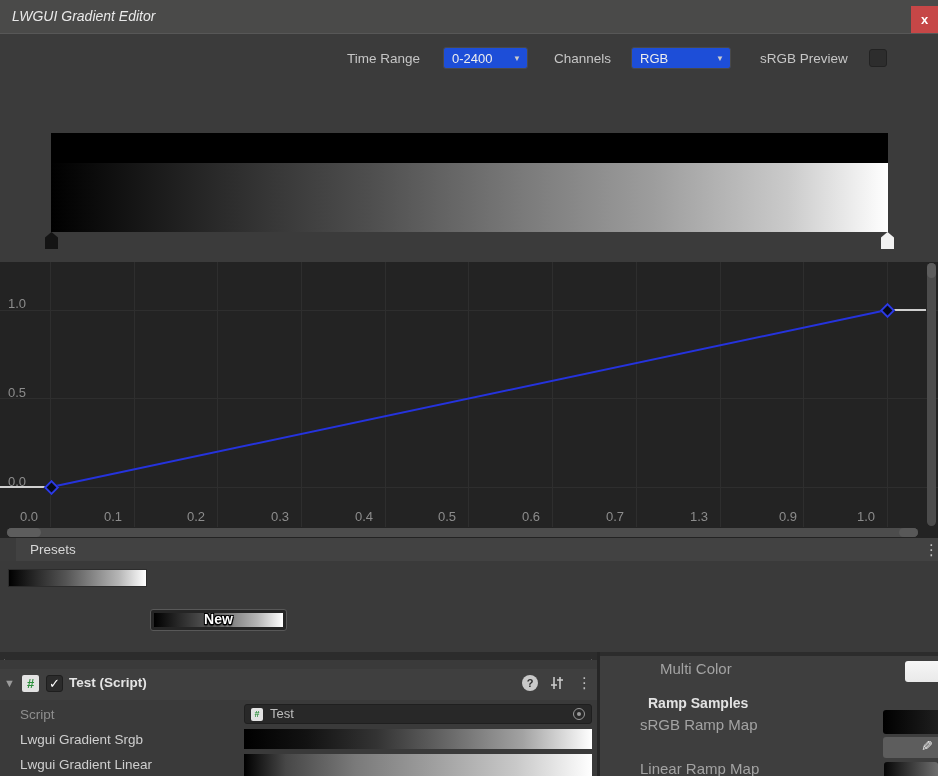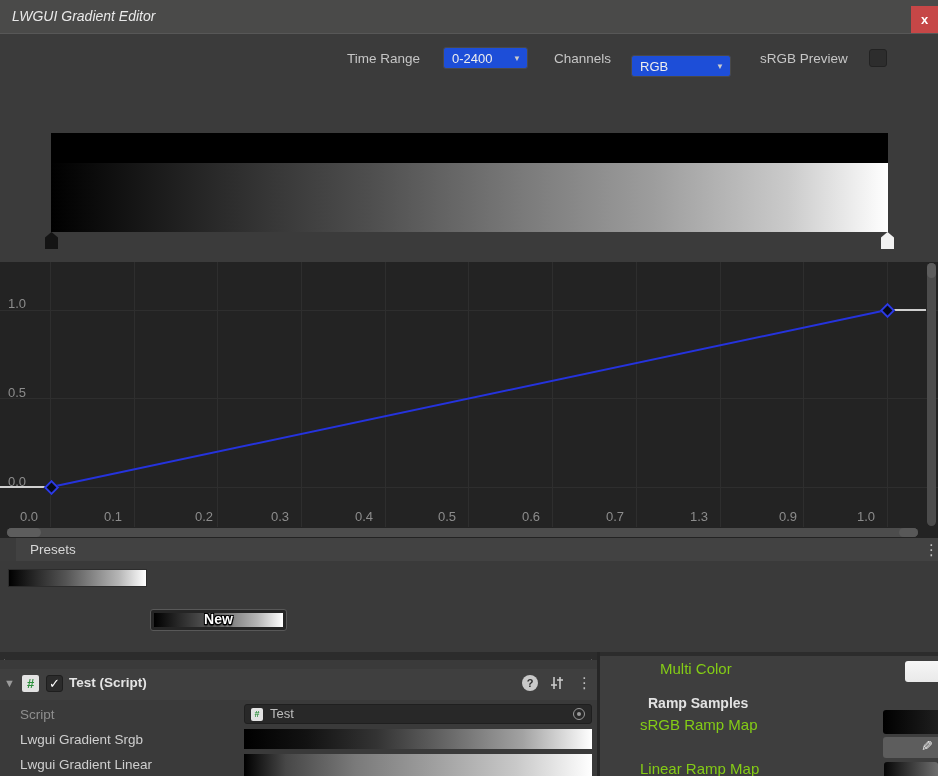--- a/index.html
+++ b/index.html
@@ -78,21 +78,21 @@
     font-size:9px;line-height:13px;}
   .obj-field .val{position:absolute;left:25px;top:0;line-height:18px;font-size:13px;color:#bdbdbd;}
   .picker{position:absolute;right:6px;top:3px;width:12px;height:12px;border:1px solid #9a9a9a;border-radius:50%;box-sizing:border-box;cursor:pointer;}
   .picker::after{content:"";position:absolute;left:3px;top:3px;width:4px;height:4px;border-radius:50%;background:#9a9a9a;}
   .grad-strip{position:absolute;left:244px;width:348px;cursor:pointer;}
   .grad-srgb{background:linear-gradient(to right,#000 0%,#121212 18%,#333 38%,#666 58%,#a2a2a2 80%,#fff 100%);}
   .grad-linear{background:linear-gradient(to right,#000 0%,#474747 12%,#7a7a7a 32%,#a0a0a0 55%,#c8c8c8 78%,#fff 100%);}
   
   .divider{left:597px;top:652px;width:3px;height:124px;background:#262626;}
   .mat-panel{left:600px;top:656px;width:338px;height:120px;background:#3e3e3e;}
-  .mat-label{position:absolute;font-size:15px;color:#84cc16;}
+  .mat-label{position:absolute;font-size:15px;color:#a3a3a3;}
   .mat-bold{position:absolute;font-size:14px;font-weight:bold;color:#e2e2e2;}
   .white-swatch{position:absolute;left:305px;top:5px;width:33px;height:21px;border-radius:3px 0 0 3px;
     background:linear-gradient(to bottom,#f6f6f6,#e9e9e9);cursor:pointer;}
   .thumb-srgb{position:absolute;left:283px;top:54px;width:55px;height:24px;border-radius:3px 0 0 3px;
     background:linear-gradient(to right,#000,#1e1e1e);cursor:pointer;}
   .edit-btn{position:absolute;left:283px;top:81px;width:55px;height:21px;border-radius:3px 0 0 3px;background:#5d5d5d;cursor:pointer;}
   .edit-btn .pencil{position:absolute;right:5px;top:1px;font-size:14px;color:#efefef;transform:scaleX(-1);}
   .thumb-linear{position:absolute;left:284px;top:106px;width:54px;height:14px;border-radius:3px 3px 0 0;
     background:linear-gradient(to right,#060606,#6e6e6e);cursor:pointer;}
 </style>
@@ -105,21 +105,21 @@
     <div class="title">LWGUI Gradient Editor</div>
     <div class="close-btn">x</div>
   </div>
 
   <div class="abs tb-label" style="left:347px;top:48px;">Time Range</div>
   <div class="abs dropdown" style="left:443px;top:47px;width:85px;">
     <span>0-2400</span>
     <span class="caret">▼</span>
   </div>
   <div class="abs tb-label" style="left:554px;top:48px;">Channels</div>
-  <div class="abs dropdown" style="left:631px;top:47px;width:100px;margin-top:8px;">
+  <div class="abs dropdown" style="left:631px;top:47px;width:100px;">
     <span>RGB</span>
     <span class="caret">▼</span>
   </div>
   <div class="abs tb-label" style="left:760px;top:48px;">sRGB Preview</div>
   <div class="abs checkbox" style="left:869px;top:49px;"></div>
 
   <div class="abs alpha-bar"></div>
   <div class="abs ramp-bar"></div>
   <div class="abs key-marker key-left"></div>
   <div class="abs key-marker key-right"></div>
@@ -141,21 +141,21 @@
     <div class="hgrid" style="top:48px;"></div>
     <div class="hgrid" style="top:136px;"></div>
     <div class="hgrid" style="top:225px;"></div>
 
     <div class="ytick" style="top:34px;">1.0</div>
     <div class="ytick" style="top:123px;">0.5</div>
     <div class="ytick" style="top:212px;">0.0</div>
 
     <div class="xtick" style="left:14px;">0.0</div>
     <div class="xtick" style="left:98px;">0.1</div>
-    <div class="xtick" style="left:189px;">0.2</div>
+    <div class="xtick" style="left:181px;">0.2</div>
     <div class="xtick" style="left:265px;">0.3</div>
     <div class="xtick" style="left:349px;">0.4</div>
     <div class="xtick" style="left:432px;">0.5</div>
     <div class="xtick" style="left:516px;">0.6</div>
     <div class="xtick" style="left:600px;">0.7</div>
     <div class="xtick" style="left:684px;">1.3</div>
     <div class="xtick" style="left:767px;text-align:right;">0.9</div>
     <div class="xtick" style="left:851px;">1.0</div>
 
     <div class="flatline" style="left:0;top:224px;width:51px;"></div>

